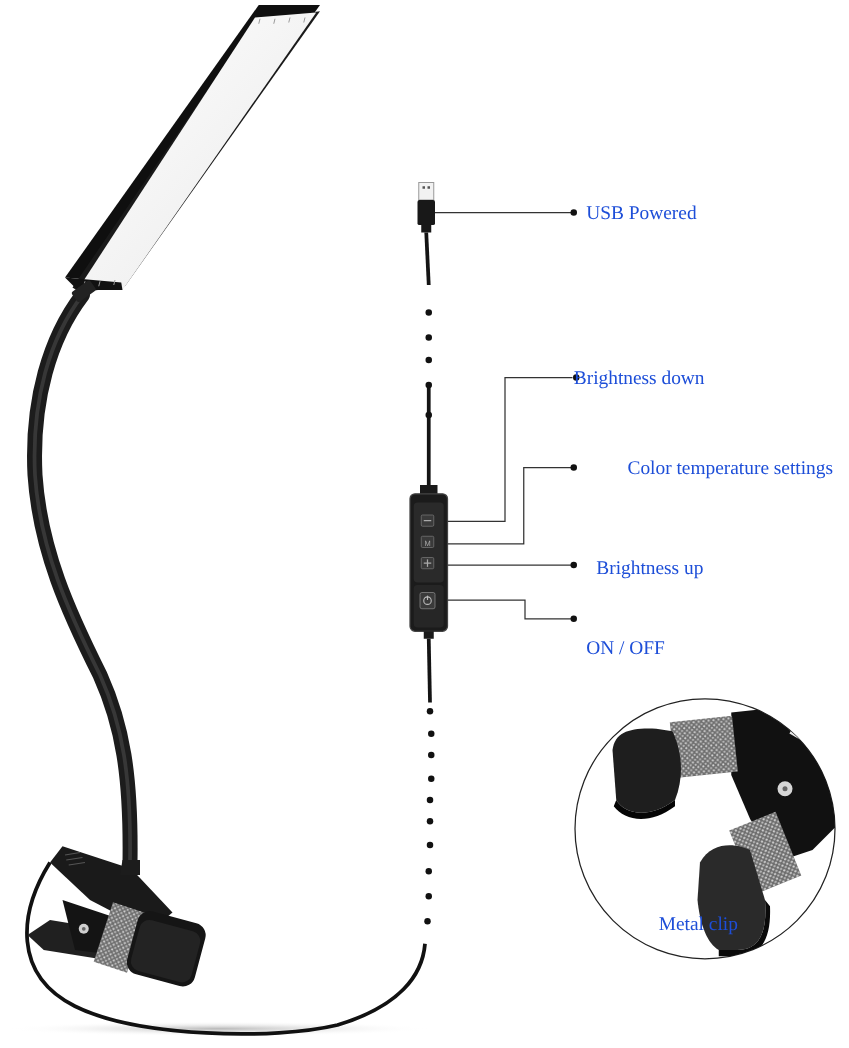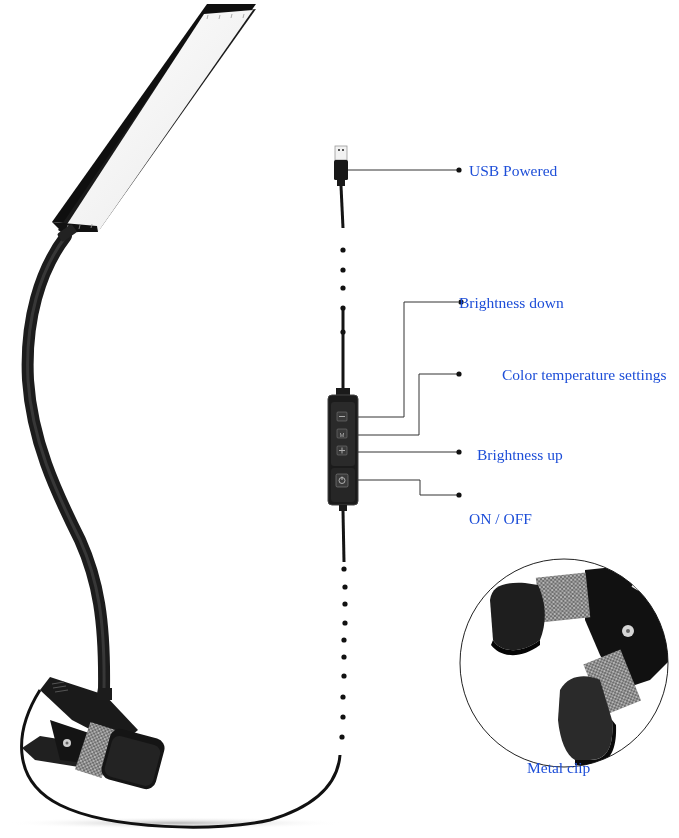--- a/index.html
+++ b/index.html
@@ -179,13 +179,13 @@
       <path d="M575,760 L590,760 C608,760 614,745 612,720 L616,725 C617,750 610,765 590,765 L575,765 Z" fill="#0a0a0a"></path>
     </g>
   </g>
 </svg>
 
 <div class="label" style="left:469px; top:163px;">USB Powered</div>
 <div class="label" style="left:459px; top:295px;">Brightness down</div>
 <div class="label" style="left:468px; top:367px;margin-left:34px;">Color temperature settings</div>
 <div class="label" style="left:477px; top:447px;">Brightness up</div>
 <div class="label" style="left:469px; top:511px;">ON / OFF</div>
-<div class="label caption" style="left:527px; top:732px;margin-top:28px;">Metal clip</div>
+<div class="label caption" style="left:527px; top:732px;">Metal clip</div>
 
 </body></html>

